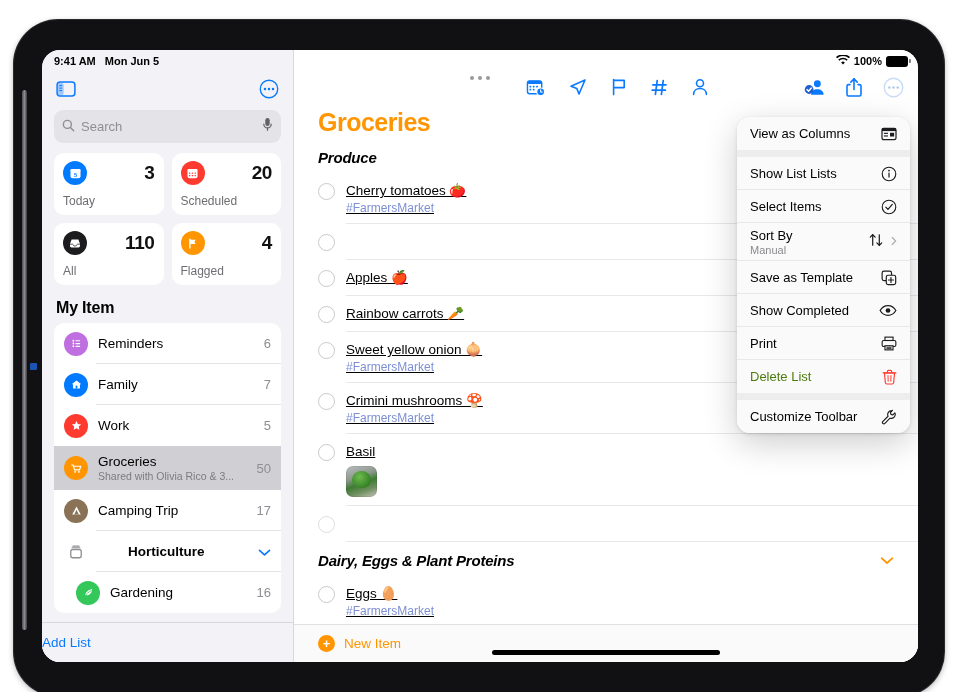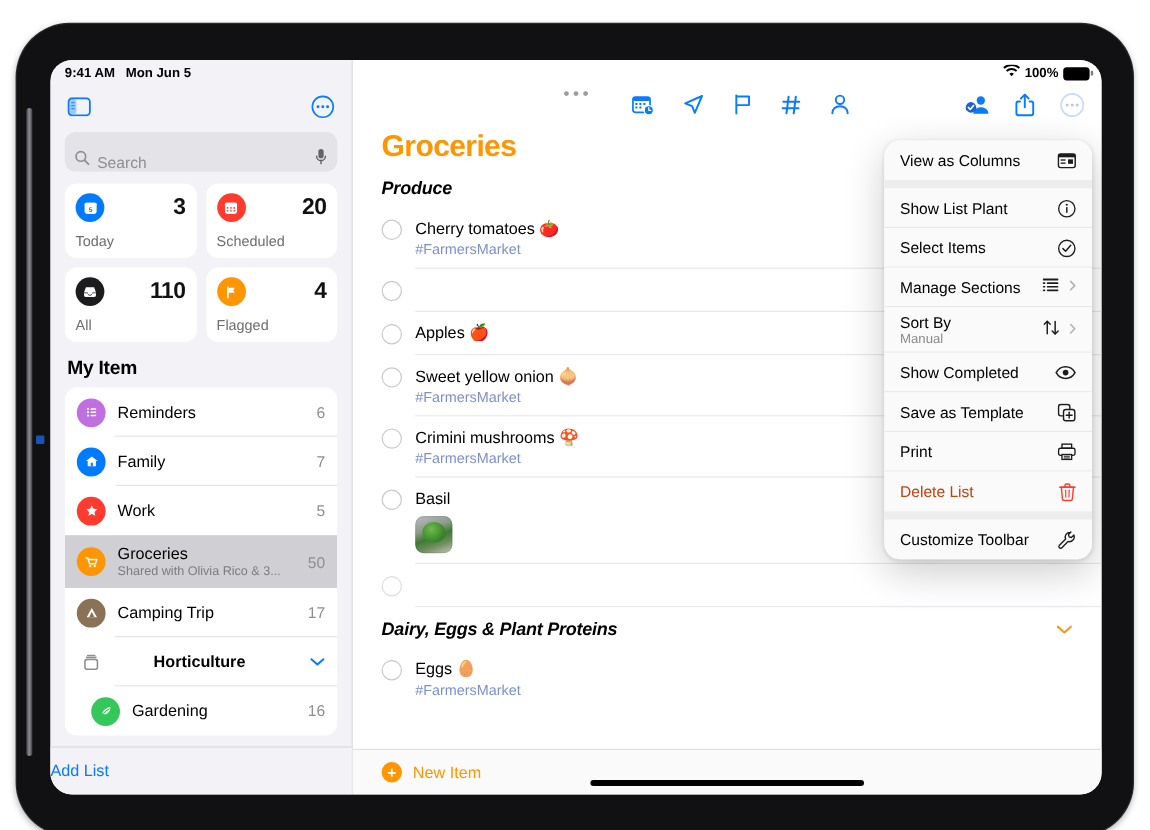--- a/index.html
+++ b/index.html
@@ -77,21 +77,21 @@
   }
   #sidebar-top {
     height: 52px; padding: 26px 14px 0 14px;
     display: flex; align-items: center; justify-content: space-between;
   }
   .icon-btn { cursor: default; display: flex; align-items: center; justify-content: center; }
 
   #search-wrap { padding: 8px 12px 0 12px; }
   #search-field {
     height: 33px; background: #e3e3e8; border-radius: 9px;
-    display: flex; align-items: flex-end; padding: 0 8px; gap: 6px;
+    display: flex; align-items: center; padding: 0 8px; gap: 6px;
   }
   #search-placeholder { font-size: 13px; color: #8e8e93; flex: 1; }
 
   #smart-grid {
     padding: 10px 12px 4px 12px;
     display: grid; grid-template-columns: 1fr 1fr; gap: 8px;
   }
   .smart-card {
     background: #fff; border-radius: 10px; padding: 8px 9px 7px 9px;
     height: 62px; display: flex; flex-direction: column; justify-content: space-between;
@@ -171,21 +171,21 @@
     position: relative; display: flex; padding: 9px 24px 9px 24px; min-height: 34px;
   }
   .reminder-row .rsep {
     position: absolute; left: 52px; right: 0; bottom: 0; height: 1px; background: #e8e8ec;
   }
   .circle {
     width: 17px; height: 17px; border-radius: 50%;
     border: 1.4px solid #c9c9ce; flex: none; margin-right: 11px; margin-top: 1px;
   }
   .circle.faint { border-color: #dedee2; }
-  .r-body { flex: 1; }
+  .r-body { flex: 1; text-decoration: underline; }
   .r-title { font-size: 13.5px; color: #000; line-height: 17px; }
   .r-tag { font-size: 12px; color: #7d8fd4; margin-top: 2px; }
   .r-photo {
     width: 31px; height: 31px; margin-top: 6px; border-radius: 7px;
     background: linear-gradient(160deg,#b9bec2 0%,#8e9a8d 35%,#3f7a35 55%,#6f8f5f 75%,#c9c6bd 100%);
     box-shadow: inset 0 0 0 1px rgba(0,0,0,.08);
     position: relative; overflow: hidden;
   }
   .r-photo::after {
     content: ""; position: absolute; left: 6px; top: 5px; width: 19px; height: 17px;
@@ -221,21 +221,21 @@
   .menu-item {
     display: flex; align-items: center; justify-content: space-between;
     padding: 0 13px; height: 33px; position: relative;
     background: rgba(250,250,250,.86);
   }
   .menu-item.two-line { height: 38px; gap: 41px; }
   .menu-item .mi-sep {
     position: absolute; left: 0; right: 0; bottom: 0; height: 1px; background: rgba(0,0,0,.07);
   }
   .mi-text { font-size: 13px; color: #000; }
-  .mi-text.destructive { color: #c2410c; }
+  .mi-text.destructive { color: #4d7c0f; }
   .mi-sub { font-size: 11px; color: #8a8a8e; margin-top: 1px; }
   .mi-left { display: flex; flex-direction: column; justify-content: center; }
   .mi-right { display: flex; align-items: center; gap: 7px; color: #1c1c1e; }
   .mi-chevron { color: #b0b0b5; font-size: 11px; }
   .menu-gap { height: 7px; background: rgba(0,0,0,.045); }
 </style>
 </head>
 <body>
 
 <div id="device-frame">
@@ -580,20 +580,27 @@
           </div>
 
           <div class="reminder-row">
             <span class="circle"></span>
             <span class="r-body">
               <div class="r-title">Apples 🍎</div>
             </span>
             <span class="rsep"></span>
           </div>
 
+          <div class="reminder-row">
+            <span class="circle"></span>
+            <span class="r-body">
+              <div class="r-title">Rainbow carrots 🥕</div>
+            </span>
+            <span class="rsep"></span>
+          </div>
 
           <div class="reminder-row">
             <span class="circle"></span>
             <span class="r-body">
               <div class="r-title">Sweet yellow onion 🧅</div>
               <div class="r-tag">#FarmersMarket</div>
             </span>
             <span class="rsep"></span>
           </div>
 
@@ -663,21 +670,21 @@
                 <rect x="3" y="9" width="4.4" height="1.2" fill="#1c1c1e"></rect>
                 <rect x="9.6" y="6.2" width="4.4" height="4" fill="#1c1c1e"></rect>
               </svg>
             </span>
           </div>
 
           <div class="menu-gap"></div>
 
           <div class="menu-item">
             <span class="mi-left">
-                <span class="mi-text">Show List Plant</span>
+                <span class="mi-text">Show List Lists</span>
               </span>
             <span class="mi-right">
               <svg width="16" height="16" viewBox="0 0 17 17">
                 <circle cx="8.5" cy="8.5" r="7.2" fill="none" stroke="#1c1c1e" stroke-width="1.2"></circle>
                 <circle cx="8.5" cy="4.9" r=".95" fill="#1c1c1e"></circle>
                 <rect x="7.85" y="6.8" width="1.3" height="5.4" rx=".6" fill="#1c1c1e"></rect>
               </svg>
             </span>
             <span class="mi-sep"></span>
           </div>
@@ -688,44 +695,20 @@
               </span>
             <span class="mi-right">
               <svg width="16" height="16" viewBox="0 0 17 17">
                 <circle cx="8.5" cy="8.5" r="7.2" fill="none" stroke="#1c1c1e" stroke-width="1.2"></circle>
                 <path d="M5.1 8.7 7.4 11l4.6-5.2" fill="none" stroke="#1c1c1e" stroke-width="1.3" stroke-linecap="round" stroke-linejoin="round"></path>
               </svg>
             </span>
             <span class="mi-sep"></span>
           </div>
 
-          <div class="menu-item">
-            <span class="mi-left">
-                <span class="mi-text">Manage Sections</span>
-              </span>
-            <span class="mi-right">
-              <span>
-                <svg width="17" height="13" viewBox="0 0 18 14" fill="#1c1c1e">
-                  <rect x="2" y="1.2" width="14" height="1.7" rx=".8"></rect>
-                  <rect x="5.6" y="4.6" width="10.4" height="1.5" rx=".75"></rect>
-                  <rect x="2" y="4.6" width="2.3" height="1.5" rx=".7"></rect>
-                  <rect x="5.6" y="7.8" width="10.4" height="1.5" rx=".75"></rect>
-                  <rect x="2" y="7.8" width="2.3" height="1.5" rx=".7"></rect>
-                  <rect x="5.6" y="11" width="10.4" height="1.5" rx=".75"></rect>
-                  <rect x="2" y="11" width="2.3" height="1.5" rx=".7"></rect>
-                </svg>
-              </span>
-              <span class="mi-chevron">
-                <svg width="6" height="10" viewBox="0 0 7 11">
-                    <path d="M1.4 1.4 5.4 5.5l-4 4.1" fill="none" stroke="#b0b0b5" stroke-width="1.5" stroke-linecap="round" stroke-linejoin="round"></path>
-                  </svg>
-              </span>
-            </span>
-            <span class="mi-sep"></span>
-          </div>
 
           <div class="menu-item two-line">
             <span class="mi-left">
               <span class="mi-text">Sort By</span>
               <span class="mi-sub">Manual</span>
             </span>
             <span class="mi-right">
               <span>
                 <svg width="16" height="16" viewBox="0 0 17 17">
                   <g stroke="#1c1c1e" stroke-width="1.3" stroke-linecap="round" stroke-linejoin="round" fill="none">
@@ -740,43 +723,43 @@
                 <svg width="6" height="10" viewBox="0 0 7 11">
                     <path d="M1.4 1.4 5.4 5.5l-4 4.1" fill="none" stroke="#b0b0b5" stroke-width="1.5" stroke-linecap="round" stroke-linejoin="round"></path>
                   </svg>
               </span>
             </span>
             <span class="mi-sep"></span>
           </div>
 
           <div class="menu-item">
             <span class="mi-left">
-                <span class="mi-text">Show Completed</span>
-              </span>
-            <span class="mi-right">
-              <svg width="18" height="13" viewBox="0 0 19 13">
-                <path d="M1.2 6.5C3.2 3 6.2 1.4 9.5 1.4S15.8 3 17.8 6.5c-2 3.5-5 5.1-8.3 5.1S3.2 10 1.2 6.5z" fill="none" stroke="#1c1c1e" stroke-width="1.3"></path>
-                <circle cx="9.5" cy="6.5" r="2.5" fill="#1c1c1e"></circle>
-              </svg>
-            </span>
-            <span class="mi-sep"></span>
-          </div>
-
-          <div class="menu-item">
-            <span class="mi-left">
                 <span class="mi-text">Save as Template</span>
               </span>
             <span class="mi-right">
               <svg width="16" height="16" viewBox="0 0 17 17">
                 <rect x="1.2" y="1.2" width="10" height="10" rx="2" fill="none" stroke="#1c1c1e" stroke-width="1.25"></rect>
                 <rect x="5.6" y="5.6" width="10" height="10" rx="2" fill="#fafafa" stroke="#1c1c1e" stroke-width="1.25"></rect>
                 <g stroke="#1c1c1e" stroke-width="1.25" stroke-linecap="round">
                   <line x1="10.6" y1="8" x2="10.6" y2="13.2"></line>
                     <line x1="8" y1="10.6" x2="13.2" y2="10.6"></line>
                 </g>
+              </svg>
+            </span>
+            <span class="mi-sep"></span>
+          </div>
+
+          <div class="menu-item">
+            <span class="mi-left">
+                <span class="mi-text">Show Completed</span>
+              </span>
+            <span class="mi-right">
+              <svg width="18" height="13" viewBox="0 0 19 13">
+                <path d="M1.2 6.5C3.2 3 6.2 1.4 9.5 1.4S15.8 3 17.8 6.5c-2 3.5-5 5.1-8.3 5.1S3.2 10 1.2 6.5z" fill="none" stroke="#1c1c1e" stroke-width="1.3"></path>
+                <circle cx="9.5" cy="6.5" r="2.5" fill="#1c1c1e"></circle>
               </svg>
             </span>
             <span class="mi-sep"></span>
           </div>
 
           <div class="menu-item">
             <span class="mi-left">
                 <span class="mi-text">Print</span>
               </span>
             <span class="mi-right">

